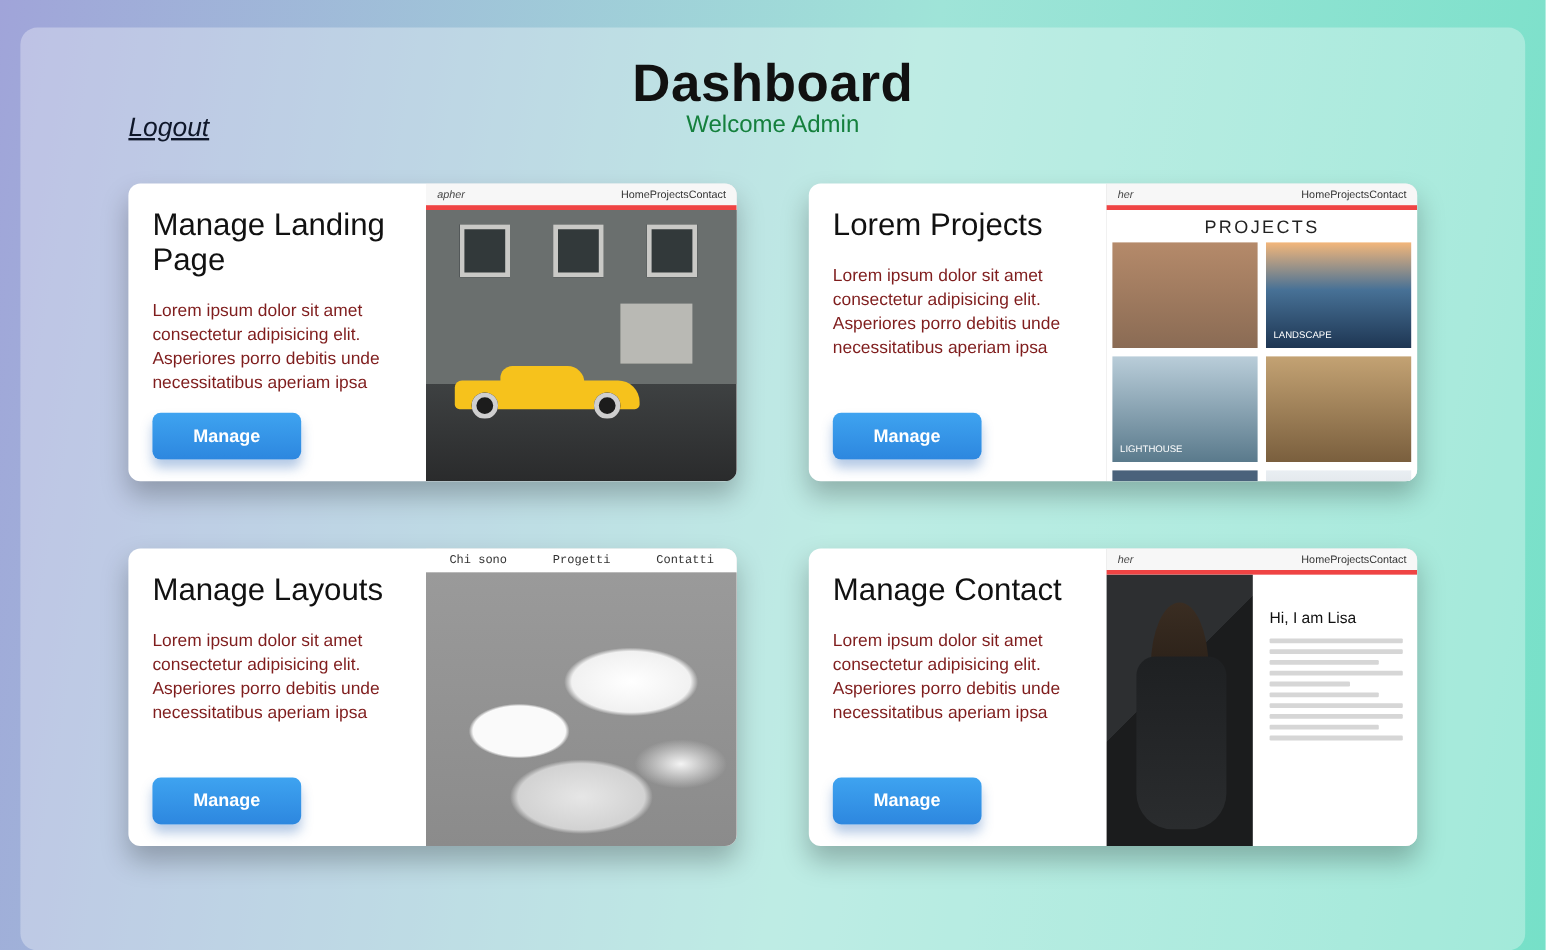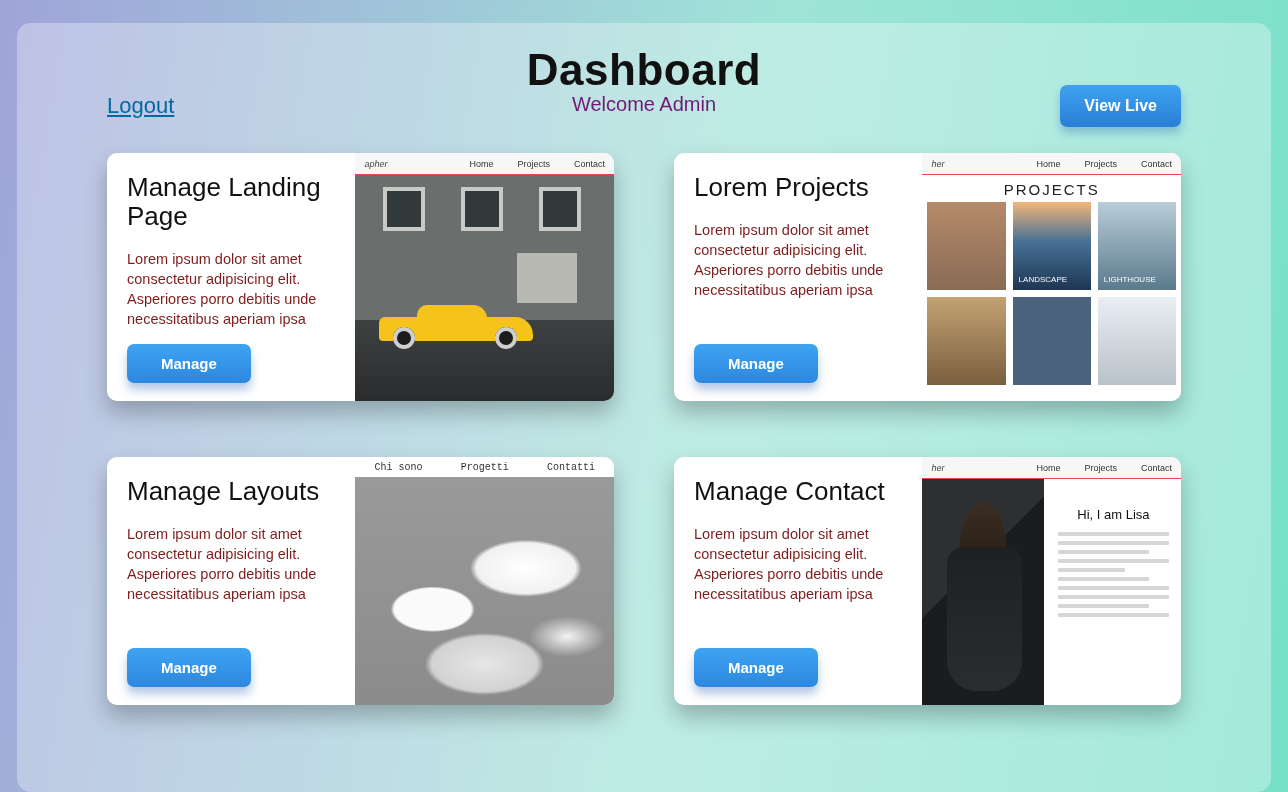--- a/index.html
+++ b/index.html
@@ -18,26 +18,26 @@
   }
   .topbar { position:relative; height:90px; }
   .title {
     position:absolute; left:0; right:0; top:4px; text-align:center;
     font-family:Futura,"Century Gothic","Segoe UI",sans-serif;
     font-size:44px; font-weight:700; color:#111; letter-spacing:0.5px;
   }
   .subtitle {
     position:absolute; left:0; right:0; top:52px; text-align:center;
     font-family:Futura,"Century Gothic","Segoe UI",sans-serif;
-    font-size:20px; color:#701a75;
+    font-size:20px; color:#15803d;
   }
   .logout {
     position:absolute; left:0; top:52px;
     font-family:Futura,"Century Gothic","Segoe UI",sans-serif;
-    font-size:22px; color:#0369a1; text-decoration:underline; cursor:pointer;
+    font-size:22px; color:#0f172a; text-decoration:underline; cursor:pointer;font-style:italic;
   }
   .viewlive {
     position:absolute; right:0; top:44px;
     background:linear-gradient(180deg,#3ea3f0,#2a7ed6);
     color:#fff; font-weight:700; font-size:16px;
     padding:12px 24px; border:none; border-radius:7px;
     box-shadow:0 6px 10px rgba(40,100,180,0.35); cursor:pointer;
   }
   .grid {
     margin-top:22px;
@@ -61,26 +61,26 @@
     margin-top:auto;
     align-self:flex-start;
     background:linear-gradient(180deg,#3ea3f0,#2d87df);
     color:#fff; font-weight:700; font-size:15px;
     padding:11px 34px; border:none; border-radius:7px;
     box-shadow:0 7px 10px rgba(40,100,180,0.35); cursor:pointer;
   }
   .thumb { flex:1; position:relative; background:#ddd; overflow:hidden; }
   .mini-nav {
     position:absolute; top:0; left:0; right:0; height:22px;
-    background:#f7f7f7; border-bottom:1px solid #ef4444;
+    background:#f7f7f7; border-bottom:4px solid #ef4444;
     display:flex; align-items:center; padding:0 9px;
     font-size:9px; color:#333; font-family:Arial,sans-serif;
   }
   .mini-nav .brand { font-style:italic; color:#444; }
-  .mini-nav .links { margin-left:auto; display:flex; gap:24px;justify-content:center; }
+  .mini-nav .links { margin-left:auto; display:flex; gap:0;justify-content:center; }
   .mono-nav {
     position:absolute; top:0; left:0; right:0; height:20px;
     background:#fff; display:flex; justify-content:space-around; align-items:center;
     font-family:"Courier New",monospace; font-size:10px; color:#333;
   }
 
   
   .landing-scene { position:absolute; top:22px; left:0; right:0; bottom:0;
     background:linear-gradient(#6d7271 0%,#6d7271 64%,#3e4142 64%,#2a2b2c 100%); }
   .bldg { position:absolute; left:0; right:0; top:0; height:64%; background:#6a6f6e; }
@@ -89,21 +89,21 @@
   .door { position:absolute; left:162px; top:78px; width:60px; height:50px; background:#b9b9b4; }
   .car { position:absolute; left:24px; bottom:52px; width:154px; height:42px; }
   .car .body { position:absolute; left:0; bottom:8px; width:154px; height:24px; background:#f6c21c; border-radius:6px 18px 4px 4px; }
   .car .cab { position:absolute; left:38px; bottom:24px; width:70px; height:20px; background:#f6c21c; border-radius:10px 14px 0 0; }
   .car .wA,.car .wB{ position:absolute; bottom:0; width:22px; height:22px; background:#1c1c1c; border-radius:50%; box-shadow:inset 0 0 0 4px #cfcfcf;}
   .car .wA{left:14px;} .car .wB{left:116px;}
 
   
   .proj-area { position:absolute; top:22px; left:0; right:0; bottom:0; background:#fff; }
   .proj-title { text-align:center; font-size:15px; letter-spacing:2px; padding:6px 0 4px; color:#222; font-family:Arial,sans-serif; }
-  .proj-grid { display:grid; grid-template-columns:1fr 1fr 1fr; gap:7px; padding:0 5px; }
+  .proj-grid { display:grid; grid-template-columns:1fr 1fr; gap:7px; padding:0 5px; }
   .pcell { height:88px; position:relative; color:#fff; font-size:8px; display:flex; align-items:flex-end; padding:6px; font-family:Arial,sans-serif; }
   .pc1{background:linear-gradient(#b58a6a,#8a6b54);}
   .pc2{background:linear-gradient(#f3b67a 0%,#477196 45%,#1e3653 100%);}
   .pc3{background:linear-gradient(#b9cdd9,#5a7a8c);}
   .pc4{background:linear-gradient(#c3a273,#7a5f3e);}
   .pc5{background:#4a627b;}
   .pc6{background:linear-gradient(#e9eef2,#b9c2c9);}
 
   
   .clouds { position:absolute; top:20px; left:0; right:0; bottom:0;
@@ -120,35 +120,34 @@
   .portrait { width:47%; position:relative;
     background:
       radial-gradient(circle at 46% 28%, #caa183 0 16px, transparent 17px),
       linear-gradient(135deg,#2d2f31 40%,#1b1c1d 40%);
   }
   .portrait::after{ content:""; position:absolute; left:20%; right:18%; top:30%; bottom:6%;
     background:linear-gradient(#1e2022,#2a2c2e); border-radius:16px 16px 30px 30px; }
   .portrait .hair{position:absolute; left:30%; top:10%; width:40%; height:48%;
     background:linear-gradient(#3a2d22,#1e1610); border-radius:50% 50% 40% 40%;}
   .bio { flex:1; padding:28px 12px 8px 14px; }
-  .bio h4{ font-family:Futura,"Century Gothic",sans-serif; font-size:13px; font-weight:500; color:#111; margin-bottom:10px;text-align:center;}
+  .bio h4{ font-family:Futura,"Century Gothic",sans-serif; font-size:13px; font-weight:500; color:#111; margin-bottom:10px;}
   .bio .lines div{ height:4px; background:#d6d6d6; margin-bottom:5px; border-radius:1px;}
   .bio .lines div:nth-child(3n){width:82%;}
   .bio .lines div:nth-child(5){width:60%;}
 </style>
 </head>
 <body>
 
 <div class="panel">
 
   <div class="topbar">
     <div class="title">Dashboard</div>
     <div class="subtitle">Welcome Admin</div>
     <a class="logout">Logout</a>
-    <button class="viewlive">View Live</button>
   </div>
 
   <div class="grid">
 
     <div class="card">
       <div class="card-text">
         <div class="card-title">Manage Landing Page</div>
         <div class="card-desc">Lorem ipsum dolor sit amet consectetur adipisicing elit. Asperiores porro debitis unde necessitatibus aperiam ipsa</div>
         <button class="manage">Manage</button>
       </div>

